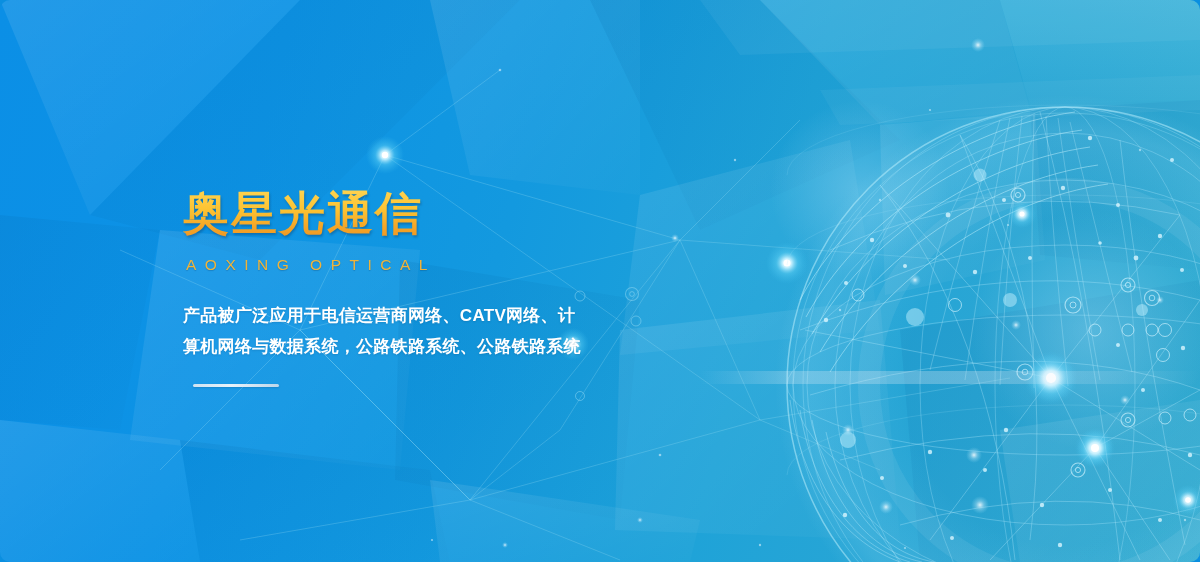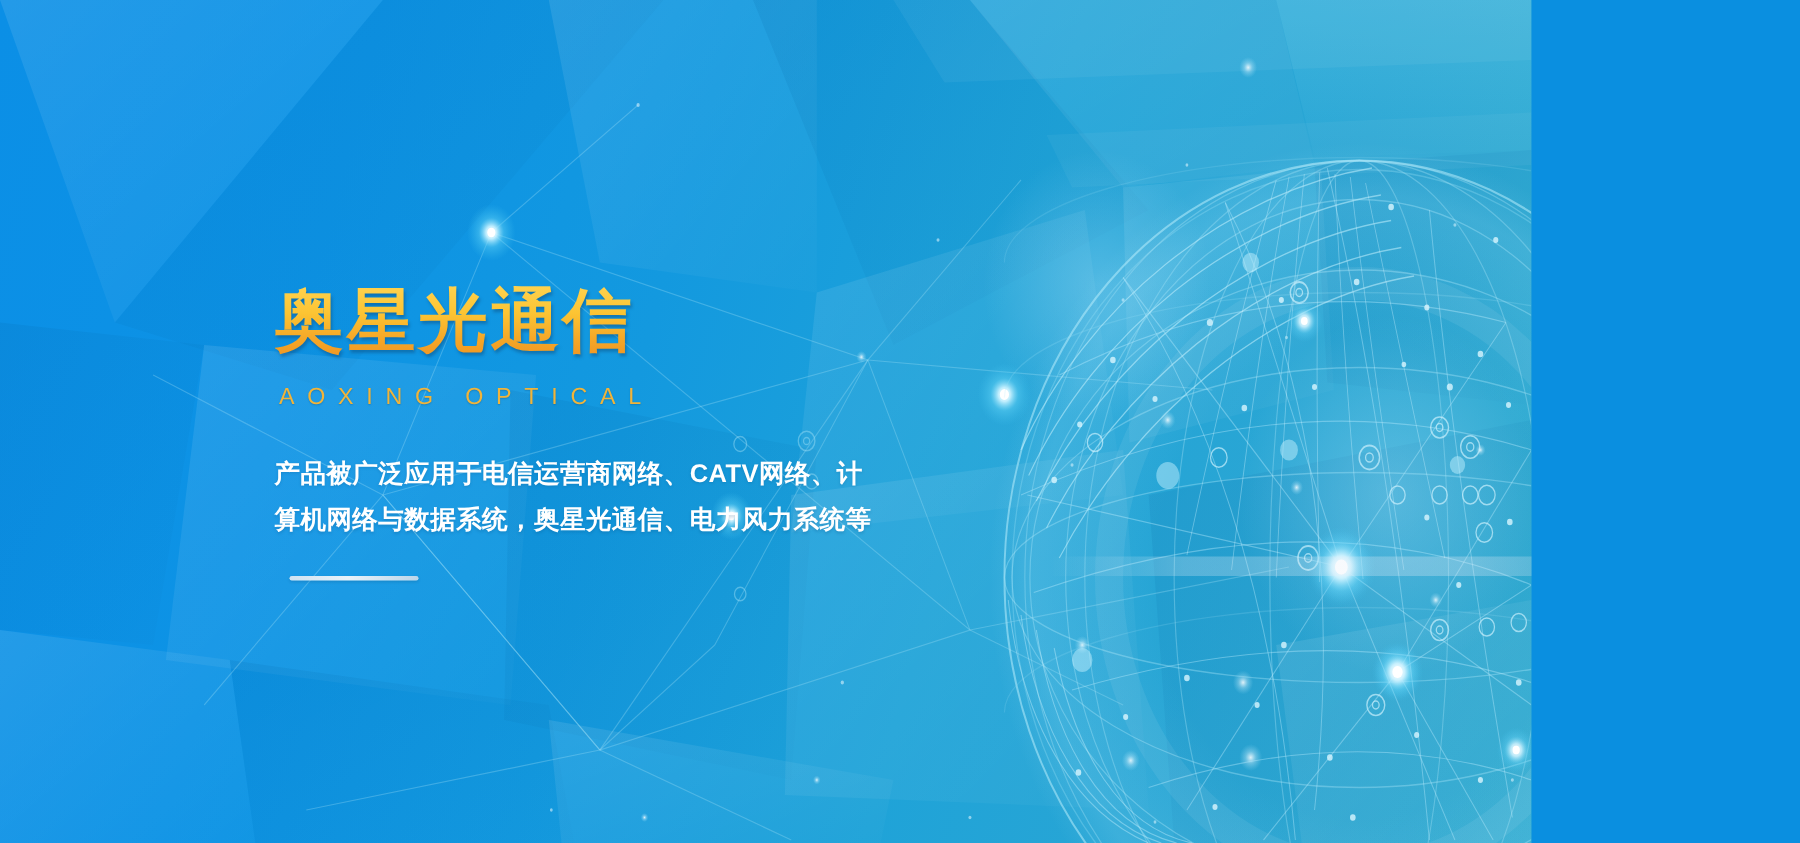--- a/index.html
+++ b/index.html
@@ -7,30 +7,31 @@
     margin: 0;
     padding: 0;
     background: #0a8fe0;
   }
   body {
     font-family: "Liberation Sans", "DejaVu Sans", sans-serif;
   }
 
   .banner {
     position: relative;
-    width: 1021px;
+    width: 1200px;
     height: 562px;
     overflow: hidden;
     background: linear-gradient(105deg,
                 #0b8fe6 0%,
                 #0d93e5 22%,
                 #1399df 42%,
                 #1fa3d8 62%,
                 #2aa6d4 80%,
                 #35aed2 100%);
+    border-radius: 10px;
   }
 
   
   .facets, .glowlayer, .netlayer, .globe-wrap {
     position: absolute;
     inset: 0;
     width: 100%;
     height: 100%;
   }
   .facets { pointer-events: none; }
@@ -410,18 +411,18 @@
     </g>
   </svg>
 
   <div class="band-highlight"></div>
 
   <div class="content">
     <h1 class="title">奥星光通信</h1>
 
     <div class="subtitle">AOXING OPTICAL</div>
 
-    <p class="desc">产品被广泛应用于电信运营商网络、CATV网络、计算机网络与数据系统，奥星光通信、电力风力系统等</p>
+    <p class="desc">产品被广泛应用于电信运营商网络、CATV网络、计算机网络与数据系统，公路铁路系统、公路铁路系统</p>
 
     <div class="divider"></div>
   </div>
 
 </div>
 
 </body></html>

